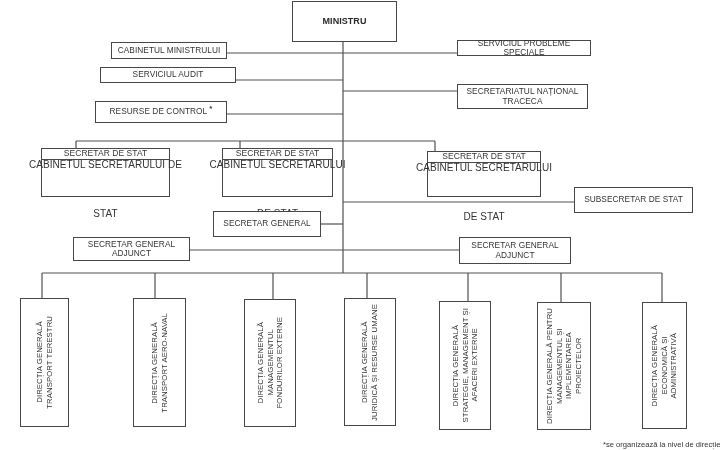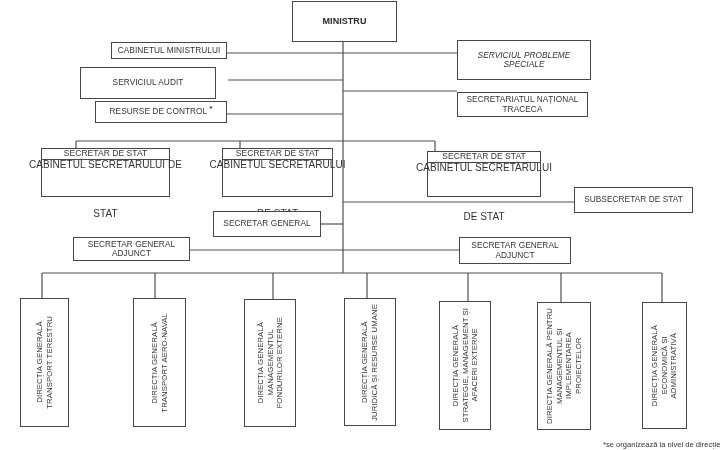--- a/index.html
+++ b/index.html
@@ -51,32 +51,32 @@
   <line x1="662" y1="273" x2="662" y2="302"></line>
 </svg>
 
 <div class="box bold" style="left:292px;top:1px;width:105px;height:41px;">
   <span class="ln">MINISTRU</span>
 </div>
 
 <div class="box" style="left:111px;top:42px;width:116px;height:17px;">
   <span class="ln">CABINETUL MINISTRULUI</span>
 </div>
-<div class="box" style="left:80px;top:67px;width:136px;height:32px;">
+<div class="box" style="left:100px;top:67px;width:136px;height:16px;">
   <span class="ln">SERVICIUL AUDIT</span>
 </div>
 <div class="box" style="left:95px;top:101px;width:132px;height:22px;">
   <span class="ln"><span>RESURSE DE CONTROL</span><span class="sup">*</span></span>
 </div>
 
-<div class="box" style="left:457px;top:40px;width:134px;height:40px;font-style:italic;">
+<div class="box" style="left:457px;top:40px;width:134px;height:16px;">
   <span class="ln">SERVICIUL PROBLEME</span>
   <span class="ln">SPECIALE</span>
 </div>
-<div class="box" style="left:457px;top:92px;width:131px;height:25px;justify-content:center;">
+<div class="box" style="left:457px;top:84px;width:131px;height:25px;justify-content:center;">
   <span class="ln">SECRETARIATUL NAȚIONAL</span>
   <span class="ln">TRACECA</span>
 </div>
 
 <div class="box split" style="left:1px;top:148px;width:129px;height:49px;">
   <div class="top" style="height:26px;">SECRETAR DE STAT</div>
   <div class="bot">
     <span class="ln">CABINETUL SECRETARULUI DE</span>
     <span class="ln">STAT</span>
   </div>

